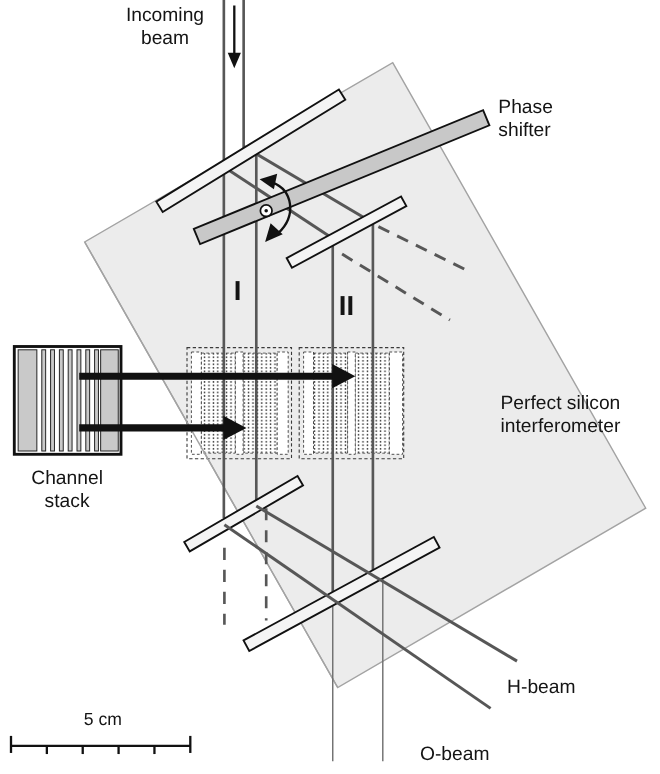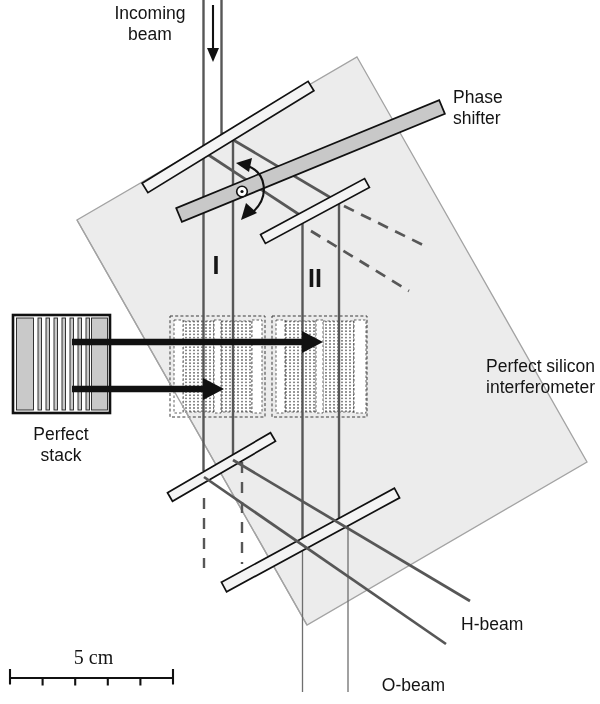--- a/index.html
+++ b/index.html
@@ -7,21 +7,21 @@
     position:relative;width:600px;height:704px;overflow:hidden;
     font-family:"Liberation Sans", sans-serif;color:#141414;background:#fff;
   }
   .stage svg{position:absolute;left:0;top:0;}
   .lbl{
     position:absolute;font-size:17.5px;line-height:1.22;color:#141414;
     white-space:normal;
   }
   .center{text-align:center;}
   .pathlbl{font-size:25px;font-weight:bold;line-height:1;}
-  .scalelbl{font-size:20px;font-family:Liberation Serif, serif;}
+  .scalelbl{font-size:16px;}
   
   .si-slab{fill:var(--silicon-slab,#ececec);stroke:var(--slab-edge,#a3a3a3);stroke-width:1.3;}
   .si-edge{stroke:var(--slab-edge,#a3a3a3);stroke-width:1.3;fill:none;}
   .blade{fill:var(--blade-fill,#f4f4f4);stroke:var(--ink,#111);stroke-width:1.7;}
   .pshift{fill:var(--phase-shifter-fill,#c8c8c8);stroke:var(--ink,#111);stroke-width:1.7;}
   .beam{stroke:var(--beam,#575757);stroke-width:2.4;fill:none;}
   .beam-diag{stroke:var(--beam,#575757);stroke-width:2.7;fill:none;}
   .beam-dash{stroke:var(--beam,#575757);stroke-width:2.7;fill:none;stroke-dasharray:11 8;}
   .beam-dashv{stroke:var(--beam,#575757);stroke-width:2.4;fill:none;stroke-dasharray:11 9;}
   .beam-thin{stroke:var(--thin-beam,#6f6f6f);stroke-width:1.3;fill:none;}
@@ -146,23 +146,23 @@
       <line class="ink-line" x1="75.2" y1="678" x2="75.2" y2="685.5"></line>
       <line class="ink-line" x1="107.8" y1="678" x2="107.8" y2="685.5"></line>
       <line class="ink-line" x1="140.4" y1="678" x2="140.4" y2="685.5"></line>
     </g>
   </svg>
 
   <div class="lbl" style="left:453px;top:87px;width:72px;">Phase shifter</div>
 
   <div class="lbl center" style="left:98px;top:3px;width:104px;">Incoming beam</div>
 
-  <div class="lbl" style="left:455px;top:356px;width:140px;text-align:right;">Perfect silicon interferometer</div>
+  <div class="lbl" style="left:455px;top:356px;width:140px;">Perfect silicon interferometer</div>
 
-  <div class="lbl center" style="left:21px;top:424px;width:80px;">Perfect stack</div>
+  <div class="lbl center" style="left:21px;top:424px;width:80px;">Channel stack</div>
 
   <div class="lbl pathlbl center" style="left:204px;top:253px;width:24px;">I</div>
 
   <div class="lbl pathlbl center" style="left:301px;top:266px;width:28px;">II</div>
 
   <div class="lbl" style="left:461px;top:614px;width:80px;">H-beam</div>
 
   <div class="lbl" style="left:365px;top:675px;width:80px;text-align:right;">O-beam</div>
 
   <div class="lbl scalelbl center" style="left:51px;top:645px;width:85px;">5 cm</div>

